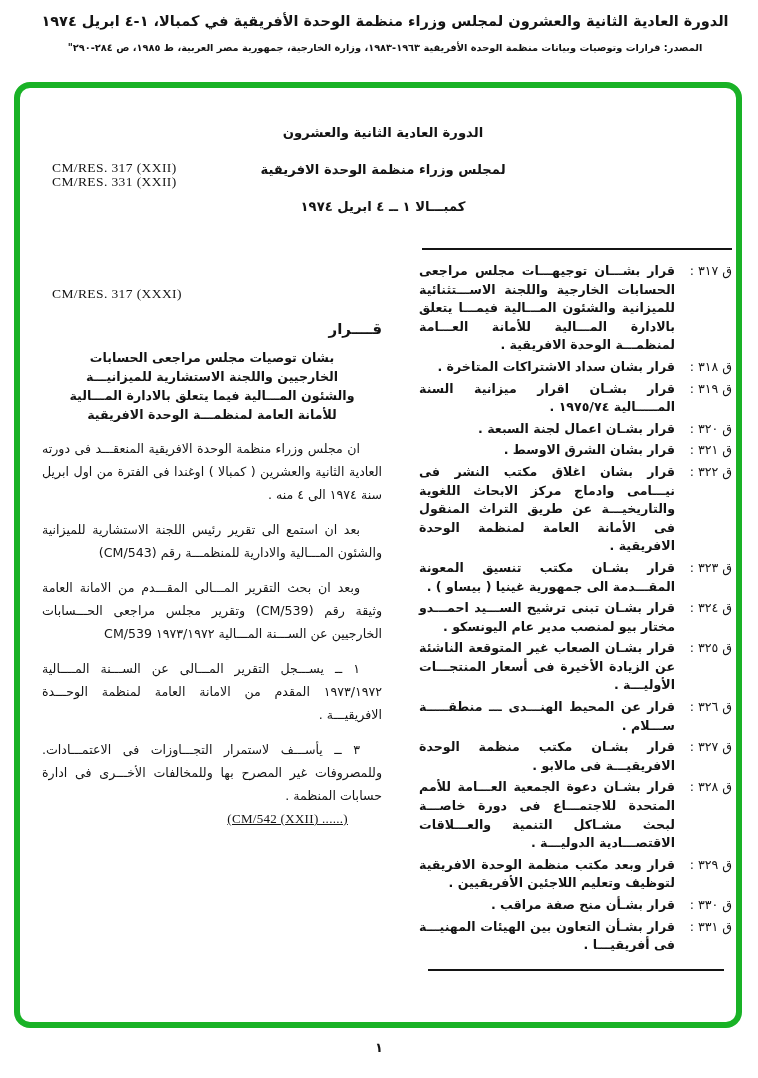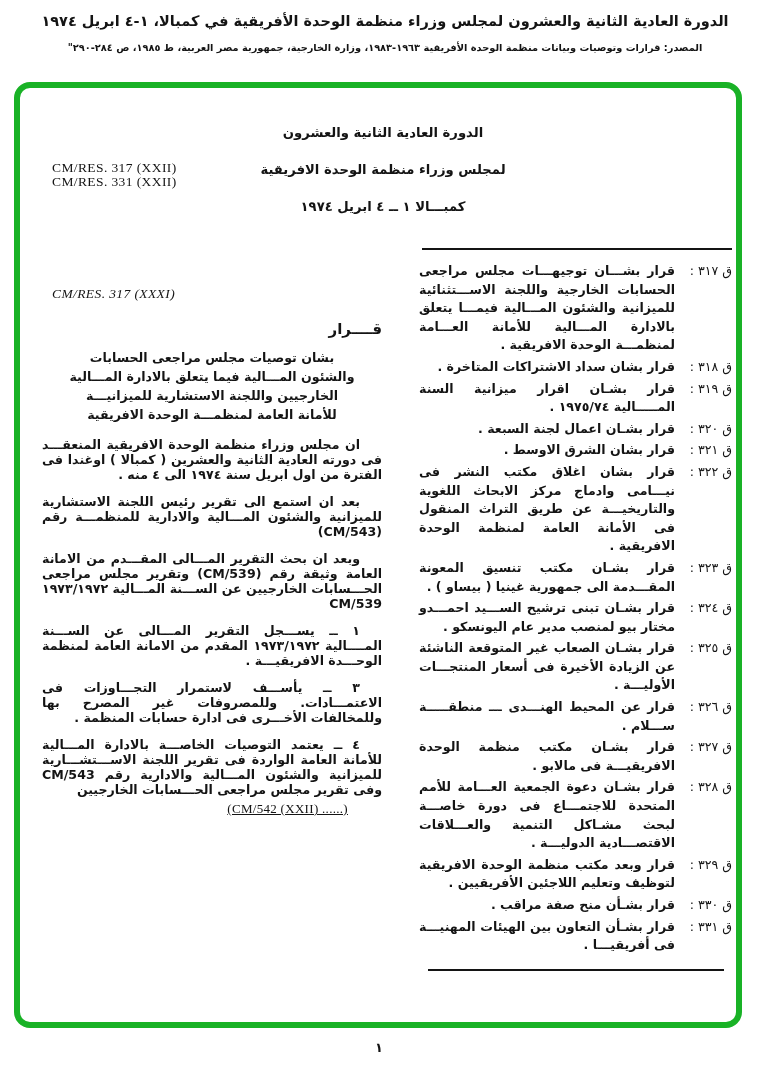--- a/index.html
+++ b/index.html
@@ -19,25 +19,25 @@
   .cm-ref { position:absolute; font-family:"Liberation Serif", serif; font-size:13.5px;
             letter-spacing:0.4px; direction:ltr; white-space:nowrap; }
   .cm-ref-1 { left:32px; top:56px;margin-top:16px; }
   .cm-ref-2 { left:32px; top:86px; }
   .session-title { position:absolute; left:238px; top:26px; width:250px; text-align:center;
                    direction:rtl; font-weight:700; font-size:13.2px; line-height:37px; }
 
   
   .left-col { position:absolute; left:22px; top:198px; width:340px; direction:rtl; }
   .res-ref { direction:ltr; text-align:left; font-family:"Liberation Serif", serif;
-             font-size:13.5px; letter-spacing:0.4px; margin-right:0; padding-left:10px;font-style:italic; }
+             font-size:13.5px; letter-spacing:0.4px; margin-right:0; padding-left:10px; }
   .res-title { font-weight:700; font-size:15px; margin:18px 0 10px; }
   .res-subtitle { text-align:center; font-weight:700; font-size:12.6px; line-height:19px; }
   .res-body { margin-top:13px; }
-  .res-body p { font-weight:700; font-size:12.6px; line-height:15px; text-align:justify;
+  .res-body p { font-weight:400; font-size:12.6px; line-height:23px; text-align:justify;
                 text-indent:22px; margin-bottom:12px; }
   .closing-ref { direction:ltr; text-align:right; padding-right:34px; margin-top:-8px;
                  font-family:"Liberation Serif", serif; font-size:13px; letter-spacing:0.3px;text-decoration:underline; }
 
   
   .right-col { position:absolute; left:378px; top:160px; width:334px; direction:rtl; }
   .rule { height:2px; background:#141414; }
   .rule-top { width:310px; margin-bottom:12px; }
   .rule-bottom { width:296px; margin-top:14px; margin-right:8px; }
   .toc-item { display:flex; gap:5px; margin-bottom:3px; }
@@ -68,41 +68,40 @@
   </div>
 
   <section class="left-col">
     <div class="res-ref">CM/RES. 317 (XXXI)</div>
     <div class="res-title">قــــرار</div>
 
     <div class="res-subtitle">
 
         <div>بشان توصيات مجلس مراجعى الحسابات</div>
 
+        <div>الخارجيين واللجنة الاستشارية للميزانيـــة</div>
+
         <div>والشئون المـــالية فيما يتعلق بالادارة المـــالية</div>
-
-        <div>الخارجيين واللجنة الاستشارية للميزانيـــة</div>
 
         <div>للأمانة العامة لمنظمـــة الوحدة الافريقية</div>
       </div>
 
     <div class="res-body">
 
         <p>ان مجلس وزراء منظمة الوحدة الافريقية المنعقـــد فى دورته العادية الثانية والعشرين ( كمبالا ) اوغندا فى الفترة من اول ابريل سنة ١٩٧٤ الى ٤ منه .</p>
 
         <p>بعد ان استمع الى تقرير رئيس اللجنة الاستشارية للميزانية والشئون المـــالية والادارية للمنظمـــة رقم (CM/543)</p>
 
         <p>وبعد ان بحث التقرير المـــالى المقـــدم من الامانة العامة وثيقة رقم (CM/539) وتقرير مجلس مراجعى الحـــسابات الخارجيين عن الســـنة المـــالية ١٩٧٣/١٩٧٢ CM/539</p>
 
         <p>١ ــ يســـجل التقرير المـــالى عن الســـنة المــــالية ١٩٧٣/١٩٧٢ المقدم من الامانة العامة لمنظمة الوحـــدة الافريقيـــة .</p>
 
 
         <p>٣ ــ يأســـف لاستمرار التجـــاوزات فى الاعتمـــادات. وللمصروفات غير المصرح بها وللمخالفات الأخـــرى فى ادارة حسابات المنظمة .</p>
 
-        <p>٤ ــ يعتمد التوصيات الخاصـــة بالادارة المـــالية للأمانة العامة الواردة فى تقرير اللجنة الاســـتشـــارية للميزانية والشئون المـــالية والادارية رقم CM/543 وفى تقرير مجلس مراجعى الحـــسابات الخارجيين</p>
       </div>
 
     <div class="closing-ref">(CM/542 (XXII) ......)</div>
   </section>
 
   <section class="right-col">
     <div class="rule rule-top"></div>
     <div class="toc">
 
         <div class="toc-item">

